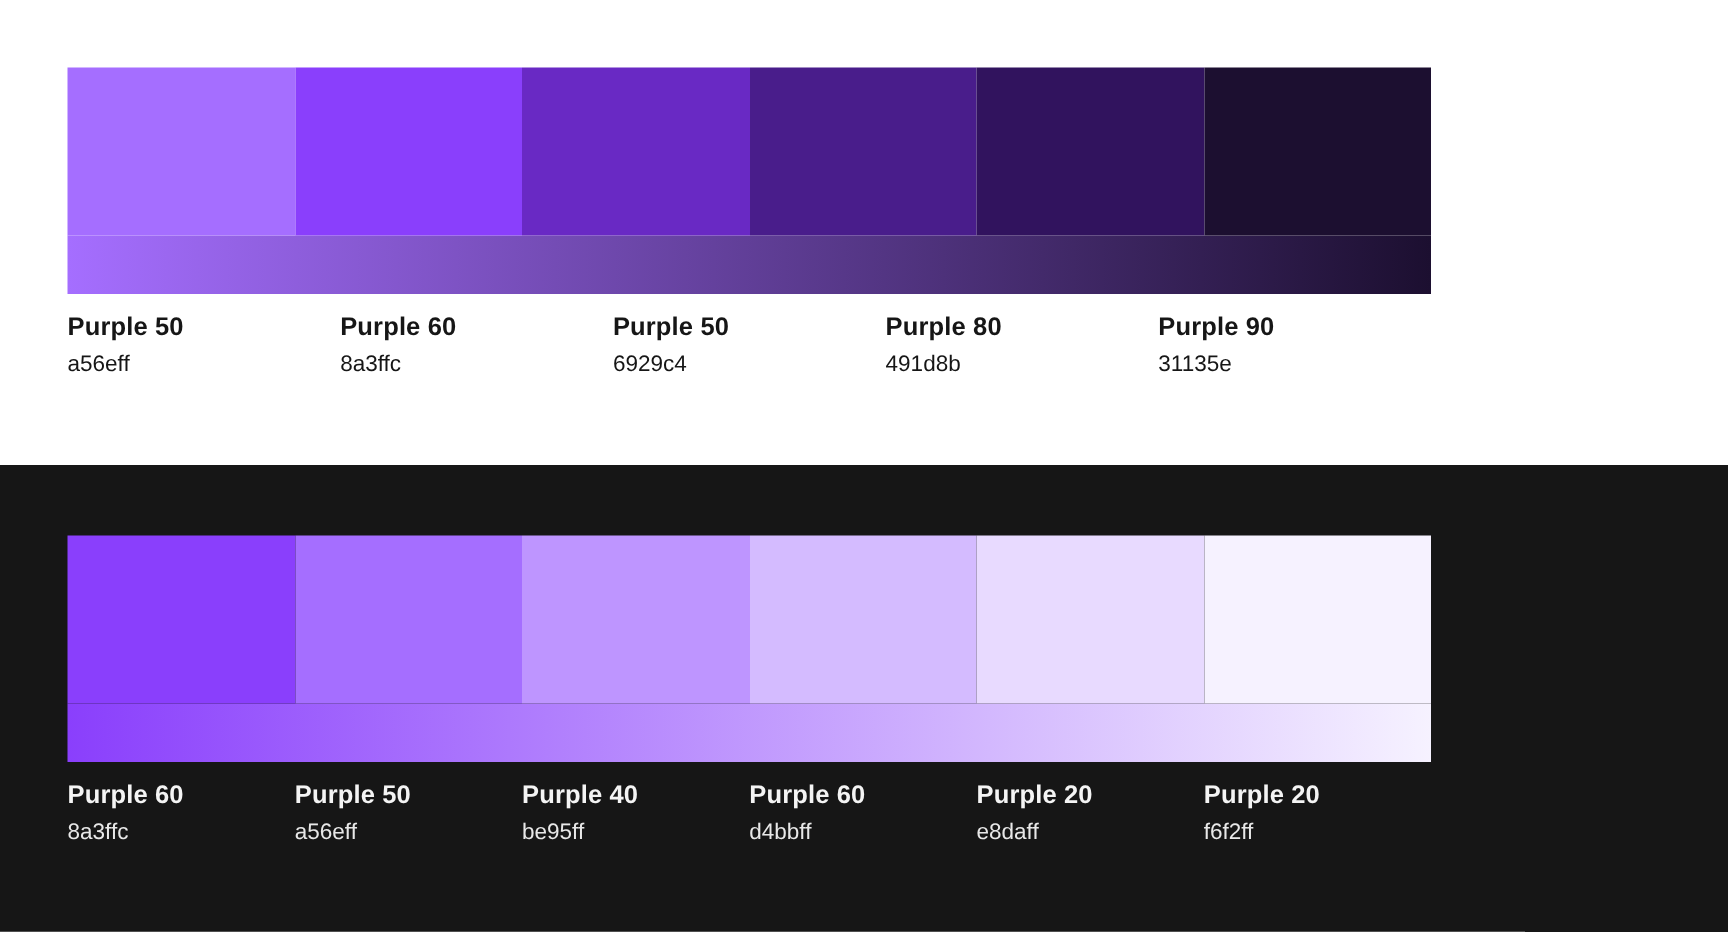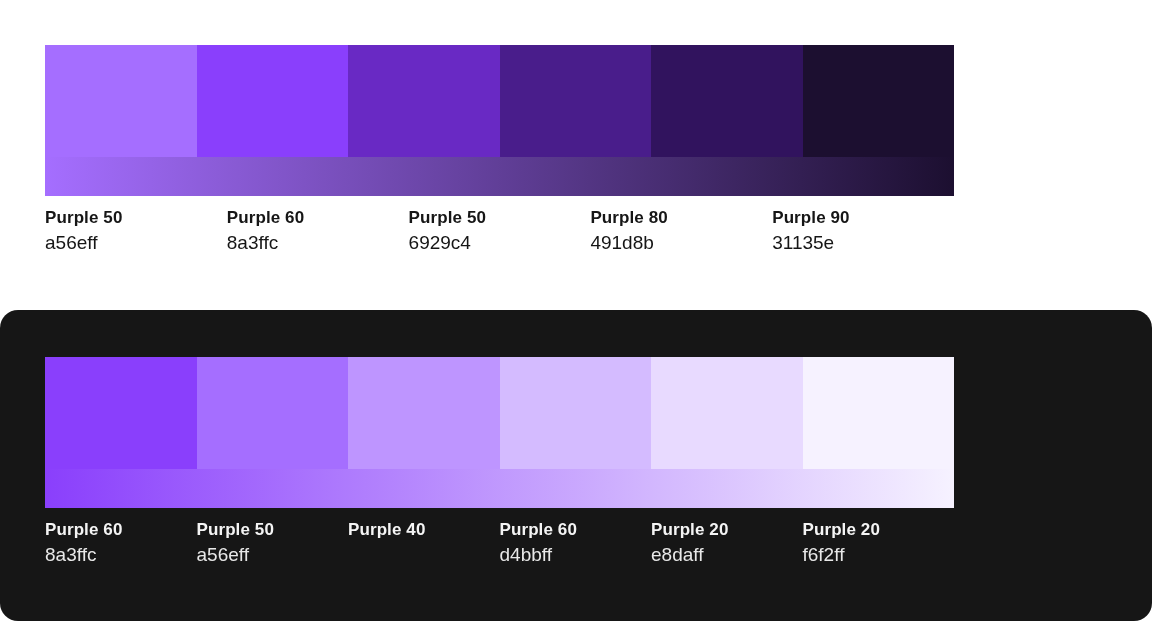--- a/index.html
+++ b/index.html
@@ -12,21 +12,20 @@
     background: #ffffff;
     font-family: "Liberation Sans", sans-serif;
     overflow: hidden;
   }
 
   .panel {
     position: absolute;
     left: 0;
     width: 1152px;
     box-sizing: border-box;
-    border-radius: 18px;
   }
 
   .panel-light {
     top: 0;
     height: 310px;
     background: #ffffff;
   }
 
   .panel-dark {
     top: 310px;
@@ -71,21 +70,21 @@
 
   .label-name {
     font-size: 17px;
     font-weight: bold;
     line-height: 24px;
     letter-spacing: 0.1px;
     white-space: nowrap;
   }
 
   .label-hex {
-    font-size: 19px;
+    font-size: 15px;
     font-weight: normal;
     line-height: 26px;
     white-space: nowrap;
   }
 
   .light-text .label-name { color: #161616; }
   .light-text .label-hex  { color: #161616; }
 
   .dark-text .label-name { color: #f4f4f4; }
   .dark-text .label-hex  { color: #e8e8e8; }
@@ -153,20 +152,21 @@
       <div class="label-cell">
         <div class="label-name">Purple 60</div>
         <div class="label-hex">8a3ffc</div>
       </div>
       <div class="label-cell">
         <div class="label-name">Purple 50</div>
         <div class="label-hex">a56eff</div>
       </div>
       <div class="label-cell">
         <div class="label-name">Purple 40</div>
+        <div class="label-hex">be95ff</div>
       </div>
       <div class="label-cell">
         <div class="label-name">Purple 60</div>
         <div class="label-hex">d4bbff</div>
       </div>
       <div class="label-cell">
         <div class="label-name">Purple 20</div>
         <div class="label-hex">e8daff</div>
       </div>
       <div class="label-cell">

